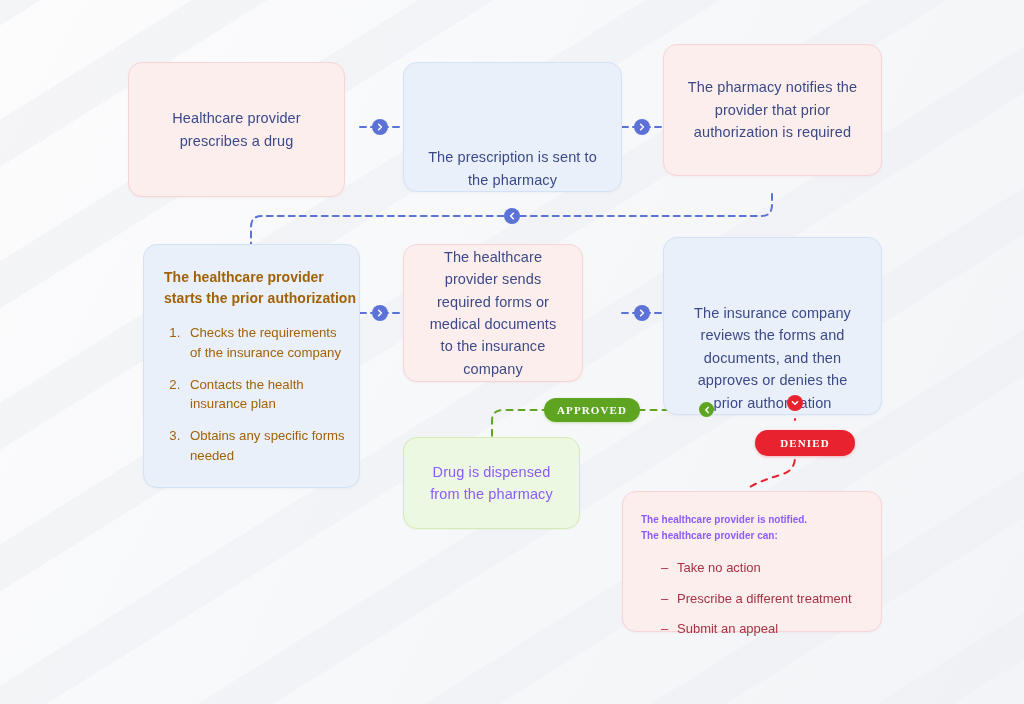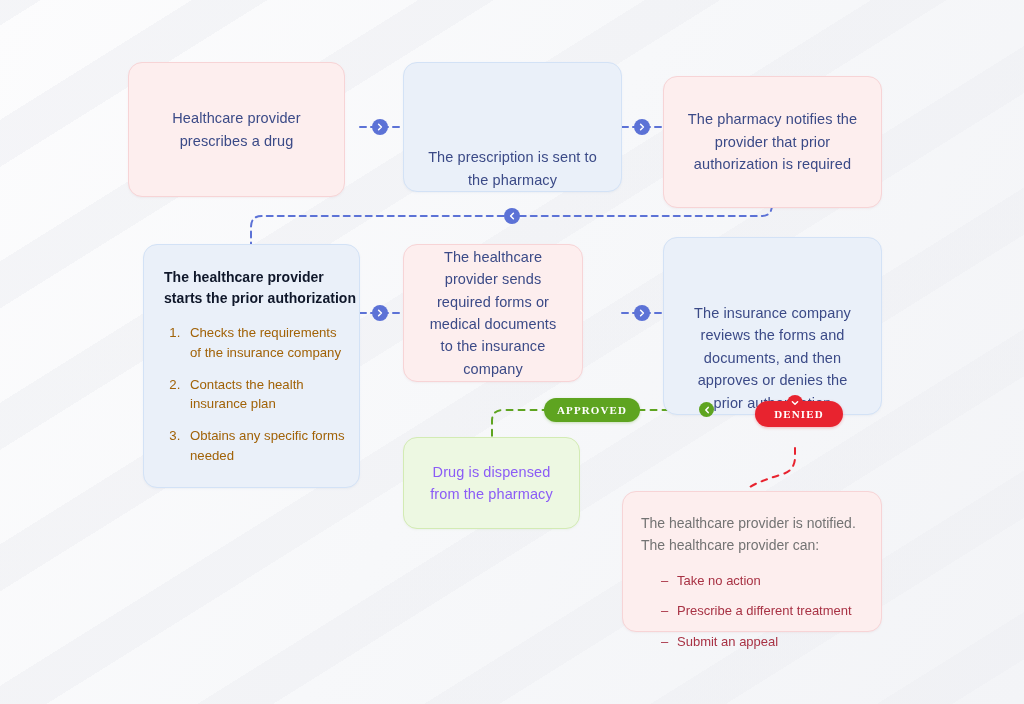--- a/index.html
+++ b/index.html
@@ -71,21 +71,21 @@
     font-size: 14.5px;
     line-height: 1.55;
     padding: 0 18px;
     letter-spacing: 0.1px;
   }
   .node-text-green {
     color: #8b5cf6;
   }
 
   .list-title {
-    color: #0f172a;
+    color: #a16207;
     font-size: 14px;
     font-weight: bold;
     line-height: 1.5;
     padding: 0 0 0 20px;
     text-align: left;
     letter-spacing: 0.05px;
   }
 
   ol.num-list {
     margin: 14px 0 0 0;
@@ -94,25 +94,26 @@
     font-size: 13.2px;
     line-height: 1.5;
   }
   ol.num-list li {
     margin-bottom: 12px;
     padding-left: 6px;
   }
   ol.num-list li:last-child { margin-bottom: 0; }
 
   .deny-title {
-    color: #737373;
-    font-size: 14px;
+    color: #8b5cf6;
+    font-size: 10px;
     line-height: 1.6;
     padding: 0 0 0 18px;
     text-align: left;
+    font-weight: bold;
   }
   ul.dash-list {
     margin: 14px 0 0 0;
     padding: 0 10px 0 38px;
     list-style: none;
     color: #a83244;
     font-size: 13px;
     line-height: 1.5;
   }
   ul.dash-list li {
@@ -177,21 +178,21 @@
   </svg>
 
   <div class="node node-pink" style="left:128px; top:62px; width:217px; height:135px;">
     <div class="node-text">Healthcare provider prescribes a drug</div>
   </div>
 
   <div class="node node-blue" style="left:403px; top:62px; width:219px; height:130px;">
     <div class="node-text">The prescription is sent to the pharmacy</div>
   </div>
 
-  <div class="node node-pink" style="left:663px; top:76px; width:219px; height:132px;">
+  <div class="node node-pink" style="left:663px; top:44px; width:219px; height:132px;">
     <div class="node-text">The pharmacy notifies the provider that prior authorization is required</div>
   </div>
 
   <div class="node node-blue" style="left:143px; top:244px; width:217px; height:244px; justify-content:flex-start; padding-top:22px;">
     <div class="list-title" style="white-space: pre-line;">The healthcare provider
 starts the prior authorization</div>
     <ol class="num-list">
       <li>Checks the requirements of the insurance company</li>
       <li>Contacts the health insurance plan</li>
       <li>Obtains any specific forms needed</li>
@@ -201,21 +202,21 @@
   <div class="node node-pink" style="left:403px; top:244px; width:180px; height:138px;">
     <div class="node-text">The healthcare provider sends required forms or medical documents to the insurance company</div>
   </div>
 
   <div class="node node-blue" style="left:663px; top:237px; width:219px; height:178px;">
     <div class="node-text">The insurance company reviews the forms and documents, and then approves or denies the prior authorization</div>
   </div>
 
   <div class="badge badge-approved" style="left:544px; top:398px; width:96px; height:24px;">APPROVED</div>
 
-  <div class="badge badge-denied" style="left:755px; top:401px; width:88px; height:26px;">DENIED</div>
+  <div class="badge badge-denied" style="left:755px; top:430px; width:100px; height:26px;">DENIED</div>
 
   <div class="node node-green" style="left:403px; top:437px; width:177px; height:92px;">
     <div class="node-text node-text-green">Drug is dispensed from the pharmacy</div>
   </div>
 
   <div class="node node-pink" style="left:622px; top:491px; width:260px; height:141px; justify-content:flex-start; padding-top:20px;">
     <div class="deny-title" style="white-space: pre-line;">The healthcare provider is notified.
 The healthcare provider can:</div>
     <ul class="dash-list">
       <li>Take no action</li>

